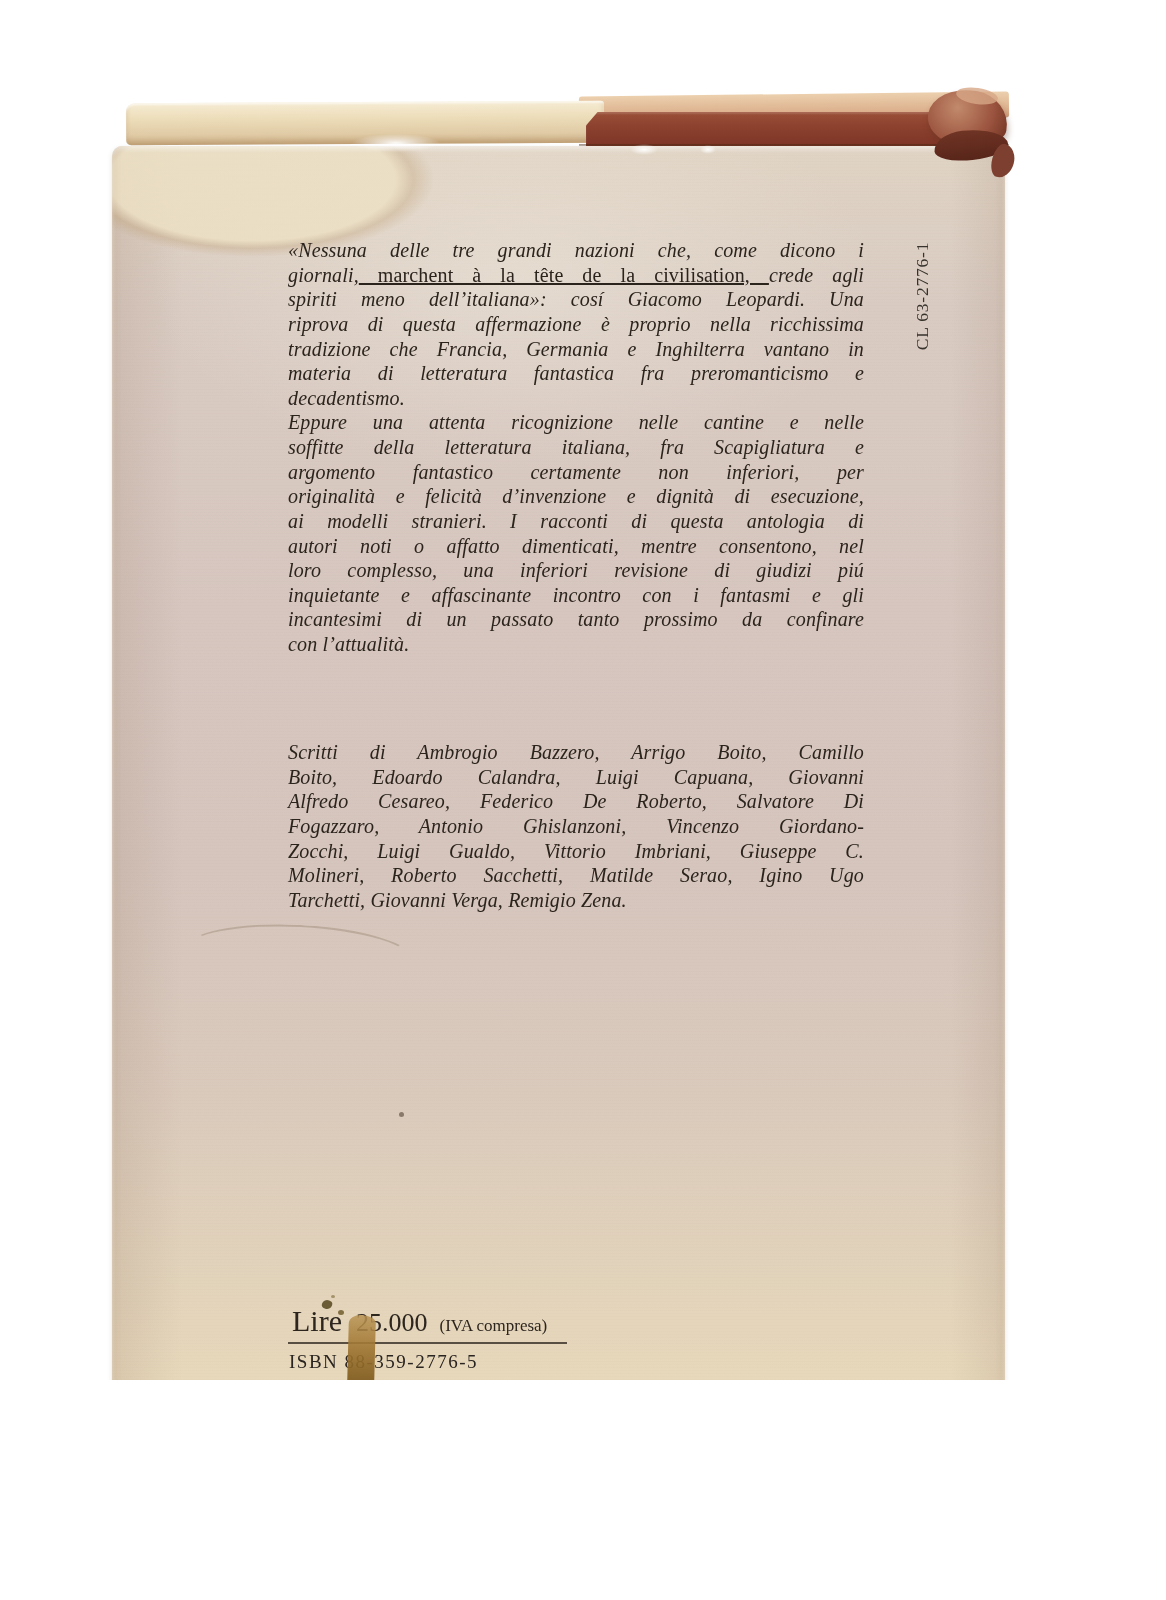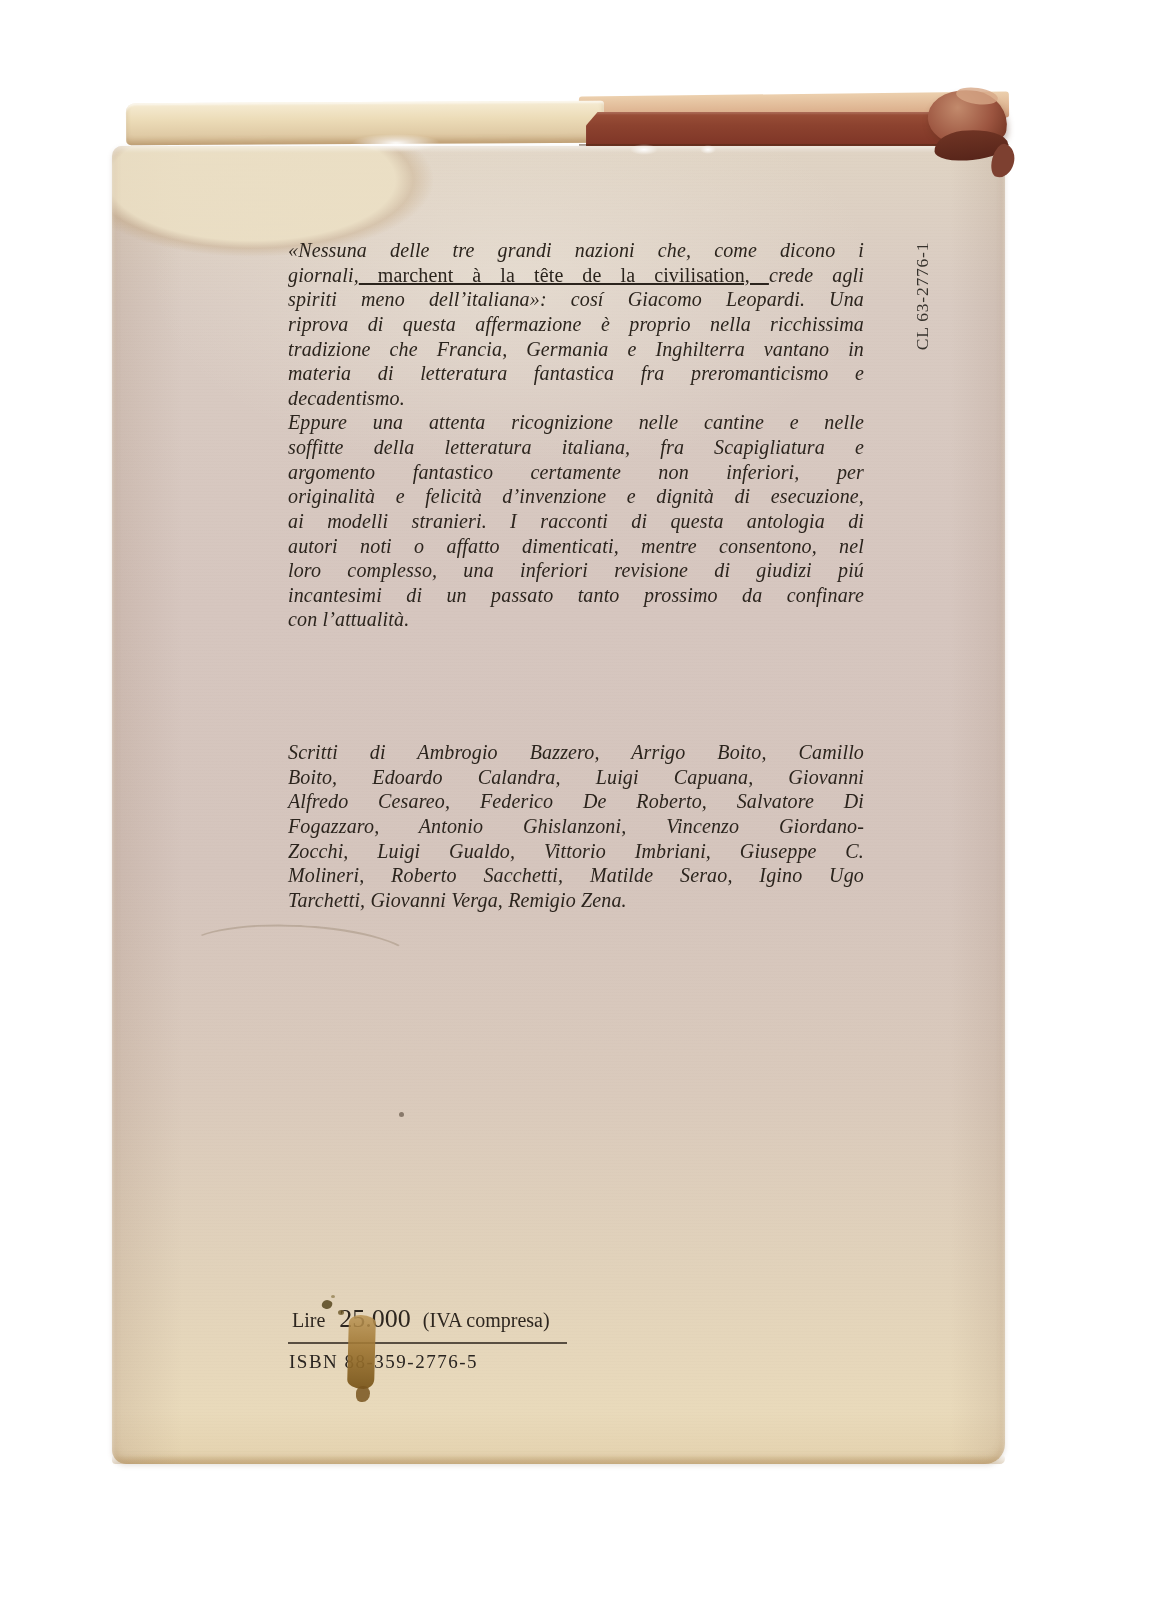--- a/index.html
+++ b/index.html
@@ -1,16 +1,16 @@
 <!DOCTYPE html>
 <html><head>
 <meta charset="utf-8">
 <style>
   html,body{margin:0;padding:0;background:#ffffff;}
-  .scene{position:relative;width:1166px;height:1600px;background:#ffffff;overflow:hidden;
+  .scene{position:relative;width:1166px;height:1380px;background:#ffffff;overflow:hidden;
          font-family:"Liberation Serif","DejaVu Serif",serif;}
 
   
   .book-top{position:absolute;left:124px;top:92px;width:886px;height:64px;}
   .pages-left{position:absolute;left:2px;top:10px;width:478px;height:42px;
     background:linear-gradient(180deg,#f6ecd4 0%,#ecdcb8 40%,#e0cba6 75%,#d2b78f 100%);
     border-radius:9px 3px 2px 5px;transform:rotate(-0.3deg);
     box-shadow:inset 0 2px 2px rgba(255,255,255,.6),inset 0 -4px 5px rgba(150,105,60,.30);}
   .upper-strip{position:absolute;left:455px;top:2px;width:430px;height:26px;
     background:linear-gradient(180deg,#ecd0ae,#dcb08d 70%,#cf9d7e);
@@ -59,23 +59,23 @@
   
   .blurb,.authors{position:absolute;left:288px;width:576px;z-index:4;
     font-style:italic;font-size:20px;line-height:24.63px;color:#2b241d;letter-spacing:.15px;}
   .blurb{top:238px;}
   .authors{top:740px;}
   .jline{text-align:justify;text-align-last:justify;}
   .jline.end{text-align-last:left;}
   .roman{font-style:normal;text-decoration:underline;}
 
   .price-row{position:absolute;left:292px;top:1304px;z-index:4;color:#2d261f;white-space:nowrap;}
-  .price-row .lire{font-size:20px;}
+  .price-row .lire{font-size:30px;}
   .price-row .amount{font-size:26px;margin-left:14px;}
-  .price-row .iva{font-size:20px;margin-left:12px;}
+  .price-row .iva{font-size:17px;margin-left:12px;}
   .price-rule{position:absolute;left:288px;top:1342px;width:279px;height:2px;background:#3f362c;opacity:.85;z-index:4;}
   .isbn{position:absolute;left:289px;top:1351px;font-size:19px;letter-spacing:1.5px;color:#292420;z-index:4;}
 
   .series-code{position:absolute;left:839px;top:284px;width:170px;height:24px;z-index:4;
     transform:rotate(-90deg);text-align:center;font-size:17.5px;letter-spacing:.8px;color:#36322c;}
 
   
   .scratch{position:absolute;left:185px;top:925px;width:225px;height:55px;z-index:7;
     border:2px solid transparent;border-top-color:rgba(130,108,82,.30);border-radius:50%;transform:rotate(3deg);}
   .speck-mid{position:absolute;left:399px;top:1112px;width:5px;height:5px;border-radius:50%;
@@ -125,20 +125,21 @@
       <div class="jline">tradizione che Francia, Germania e Inghilterra vantano in</div>
       <div class="jline">materia di letteratura fantastica fra preromanticismo e</div>
       <div class="jline end">decadentismo.</div>
       <div class="jline">Eppure una attenta ricognizione nelle cantine e nelle</div>
       <div class="jline">soffitte della letteratura italiana, fra Scapigliatura e</div>
       <div class="jline">argomento fantastico certamente non inferiori, per</div>
       <div class="jline">originalità e felicità d’invenzione e dignità di esecuzione,</div>
       <div class="jline">ai modelli stranieri. I racconti di questa antologia di</div>
       <div class="jline">autori noti o affatto dimenticati, mentre consentono, nel</div>
       <div class="jline">loro complesso, una inferiori revisione di giudizi piú</div>
+      <div class="jline">inquietante e affascinante incontro con i fantasmi e gli</div>
       <div class="jline">incantesimi di un passato tanto prossimo da confinare</div>
       <div class="jline end">con l’attualità.</div>
     </div>
 
   <div class="authors">
       <div class="jline">Scritti di Ambrogio Bazzero, Arrigo Boito, Camillo</div>
       <div class="jline">Boito, Edoardo Calandra, Luigi Capuana, Giovanni</div>
       <div class="jline">Alfredo Cesareo, Federico De Roberto, Salvatore Di</div>
       <div class="jline">Fogazzaro, Antonio Ghislanzoni, Vincenzo Giordano-</div>
       <div class="jline">Zocchi, Luigi Gualdo, Vittorio Imbriani, Giuseppe C.</div>

